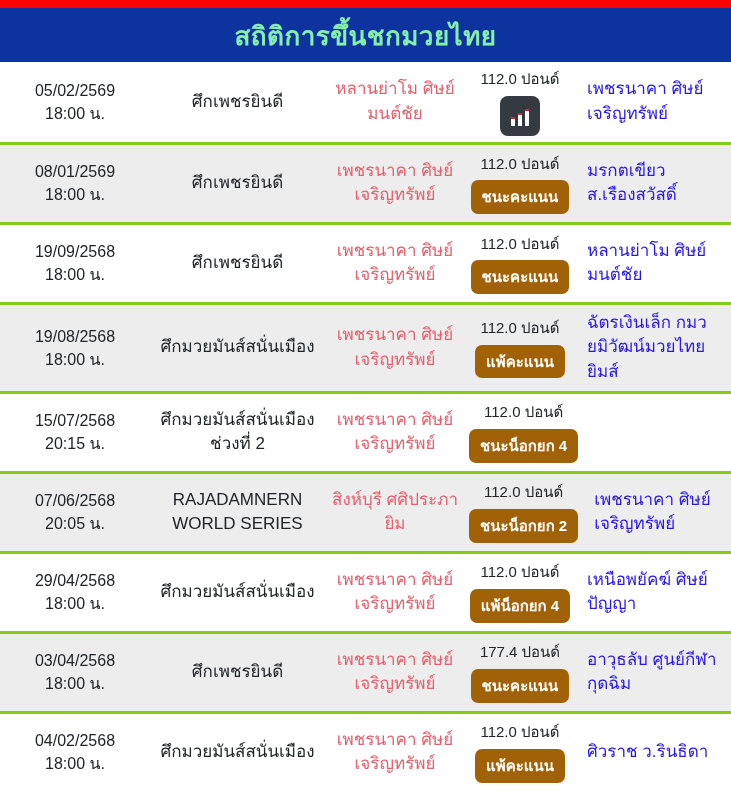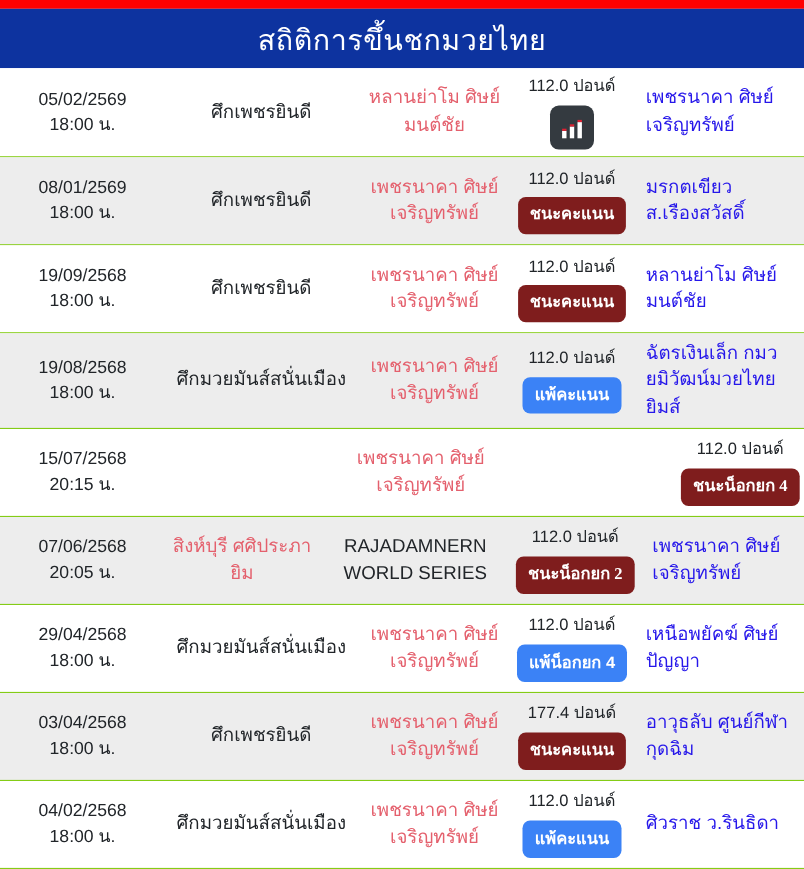--- a/index.html
+++ b/index.html
@@ -6,31 +6,30 @@
   html,body { width:731px; background:#ffffff; font-family:"Liberation Sans","DejaVu Sans",sans-serif; }
   .app { width:731px; }
 
   .top-strip { height:8px; background:#ff0000; }
 
   .banner {
     height:54px; background:#0d339f;
     display:flex; align-items:center; justify-content:center;
   }
   .banner h1 {
-    color:#ffffff; font-size:26px; font-weight:400; letter-spacing:.5px;
+    color:#86efac; font-size:26px; font-weight:700; letter-spacing:.5px;
   }
 
   .table { width:731px; }
   .row {
     display:flex; align-items:center;
     min-height:80px;
     background:#ffffff;
-    border-bottom:1px solid #84cc16;
+    border-bottom:3px solid #84cc16;
     color:#212529;
-    justify-content:space-between;
   }
   .row.alt { background:#ededed; }
 
   .cell { padding:6px 4px; line-height:1.45; }
   .date-cell {
     flex:0 0 150px; display:flex; flex-direction:column;
     align-items:center; text-align:center; font-size:16px;
   }
   .event-cell {
     flex:0 0 175px; text-align:center; font-size:17px;
@@ -41,22 +40,22 @@
   }
   .result-cell {
     flex:0 0 110px; display:flex; flex-direction:column;
     align-items:center; text-align:center;
   }
   .weight { font-size:15px; margin-bottom:6px; }
   .badge {
     display:inline-block; color:#ffffff; font-weight:700;
     font-size:15px; padding:6px 11px; border-radius:7px; white-space:nowrap;
   }
-  .badge.win  { background:#7f1d1d;font-family:Liberation Serif, serif; }
-  .badge.loss { background:#3b82f6; }
+  .badge.win  { background:#a16207; }
+  .badge.loss { background:#a16207; }
   .stats-btn {
     width:40px; height:40px; background:#343a40; border:none;
     border-radius:8px; display:flex; align-items:center; justify-content:center;
     cursor:pointer;
   }
   .blue-cell {
     flex:1 1 auto; text-align:left; font-size:17px;
     color:#2617ea; padding-left:12px; padding-right:14px; cursor:pointer;
   }
   .bottom-partial {
@@ -140,35 +139,36 @@
 
     </div>
     <div class="cell blue-cell">ฉัตรเงินเล็ก กมวยมิวัฒน์มวยไทยยิมส์</div>
   </div>
 
   <div class="row">
     <div class="cell date-cell">
       <span>15/07/2568</span>
       <span>20:15 น.</span>
     </div>
+    <div class="cell event-cell">ศึกมวยมันส์สนั่นเมือง ช่วงที่ 2</div>
     <div class="cell red-cell">เพชรนาคา ศิษย์เจริญทรัพย์</div>
     <div class="cell result-cell">
       <span class="weight">112.0 ปอนด์</span>
       <span class="badge win">ชนะน็อกยก 4</span>
 
     </div>
   </div>
 
   <div class="row alt">
     <div class="cell date-cell">
       <span>07/06/2568</span>
       <span>20:05 น.</span>
     </div>
+    <div class="cell event-cell">RAJADAMNERN WORLD SERIES</div>
     <div class="cell red-cell">สิงห์บุรี ศศิประภายิม</div>
-    <div class="cell event-cell">RAJADAMNERN WORLD SERIES</div>
     <div class="cell result-cell">
       <span class="weight">112.0 ปอนด์</span>
       <span class="badge win">ชนะน็อกยก 2</span>
 
     </div>
     <div class="cell blue-cell">เพชรนาคา ศิษย์เจริญทรัพย์</div>
   </div>
 
   <div class="row">
     <div class="cell date-cell">

